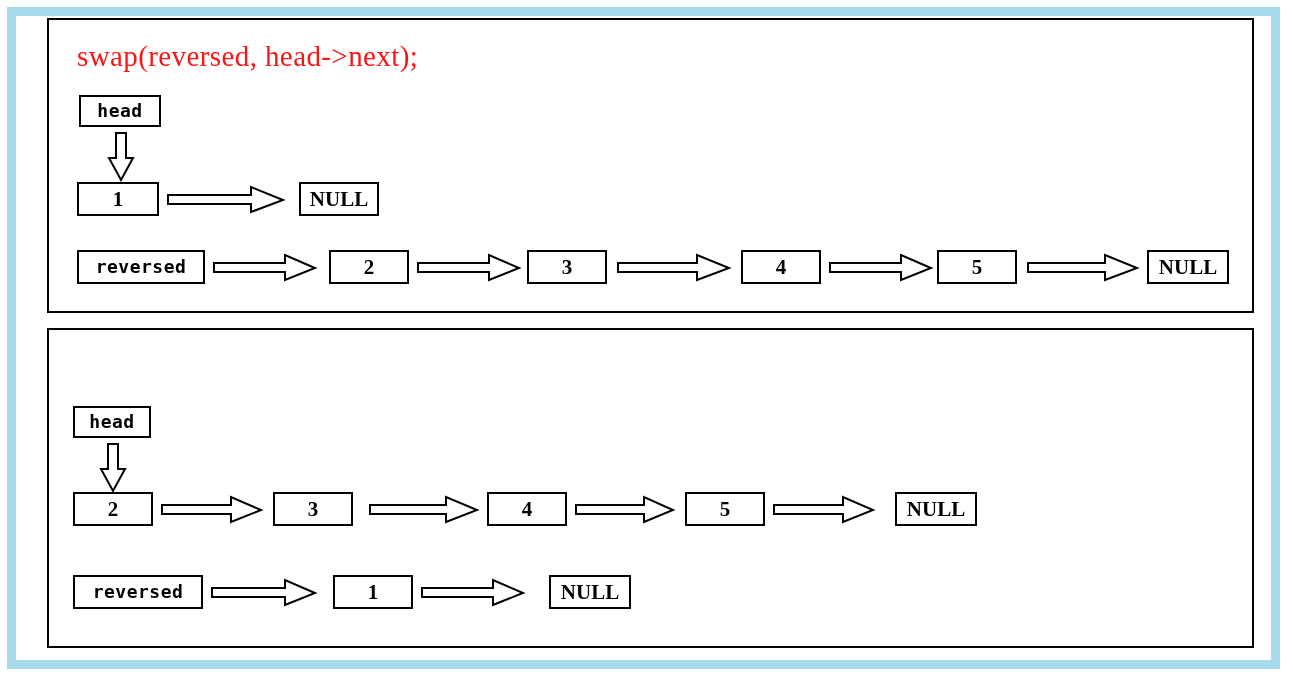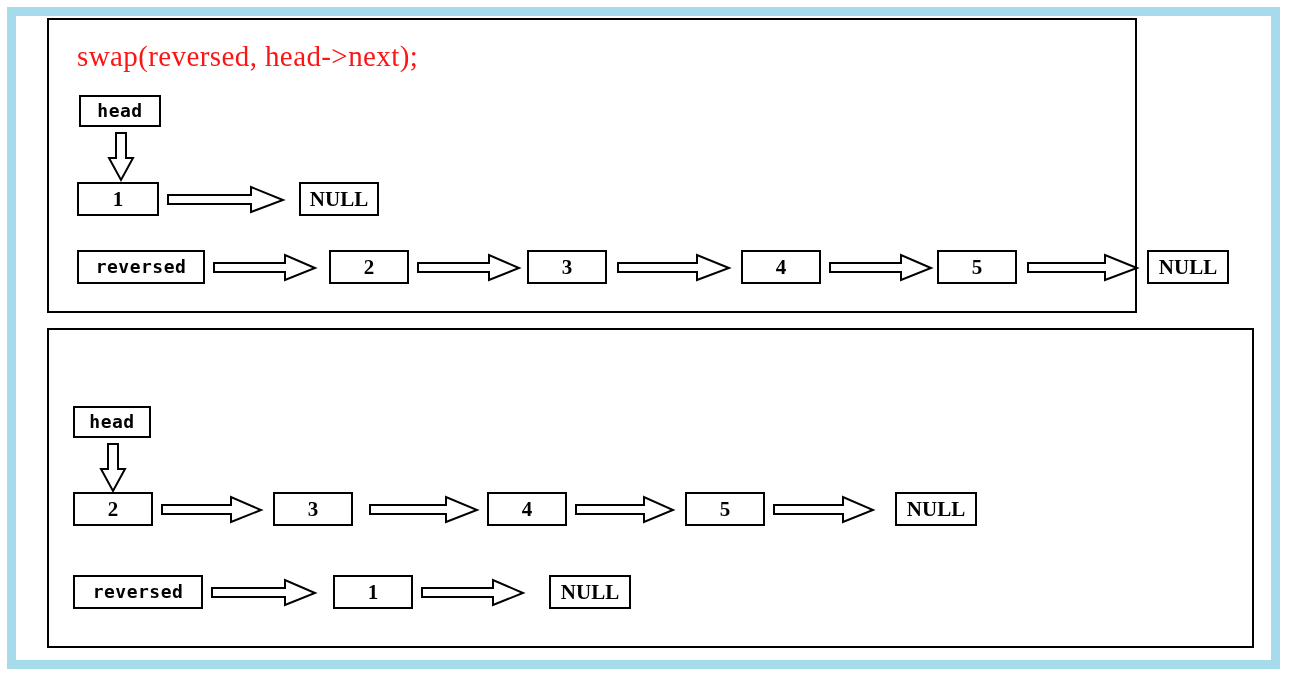--- a/index.html
+++ b/index.html
@@ -27,21 +27,21 @@
     box-sizing: border-box;
   }
 
   
   .panel {
     position: absolute;
     box-sizing: border-box;
     border: 2px solid #000000;
     background: #ffffff;
   }
-  #panel-0 { left: 47px; top: 18px;  width: 1090px; height: 295px; }
+  #panel-0 { left: 47px; top: 18px;  width: 1207px; height: 295px; }
   #panel-1 { left: 47px; top: 328px; width: 1207px; height: 320px; }
 
   
   .caption {
     position: absolute;
     color: #fb1515;
     font-family: "Liberation Serif", "DejaVu Serif", serif;
     font-size: 29px;
     letter-spacing: 0.4px;
     white-space: pre;

